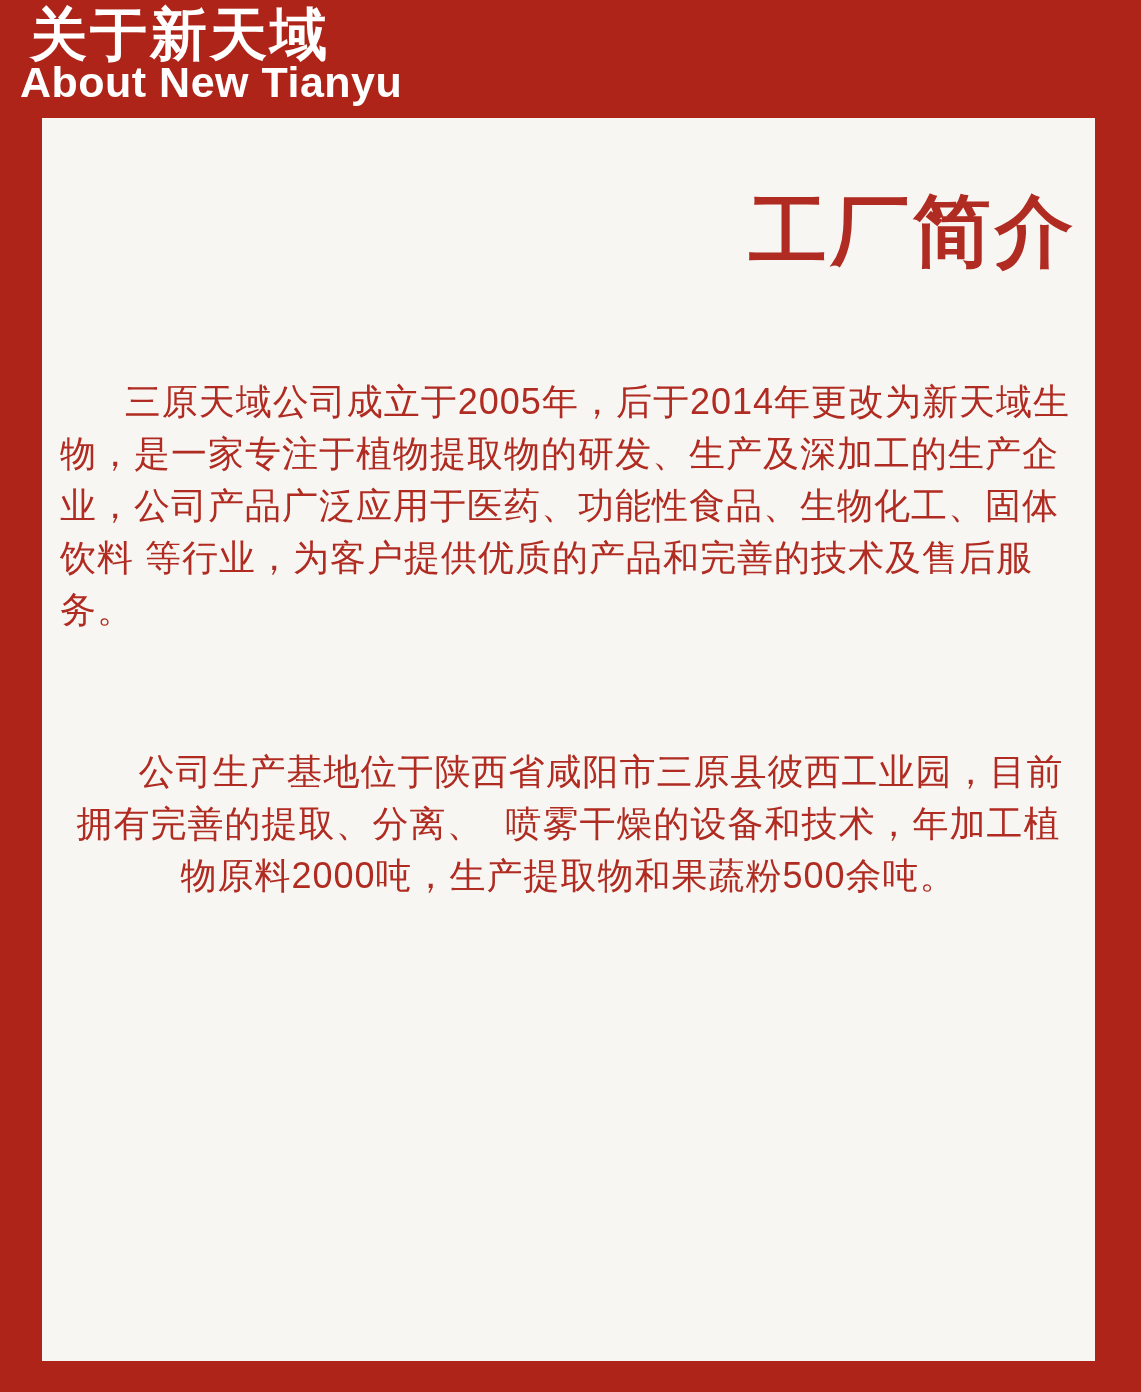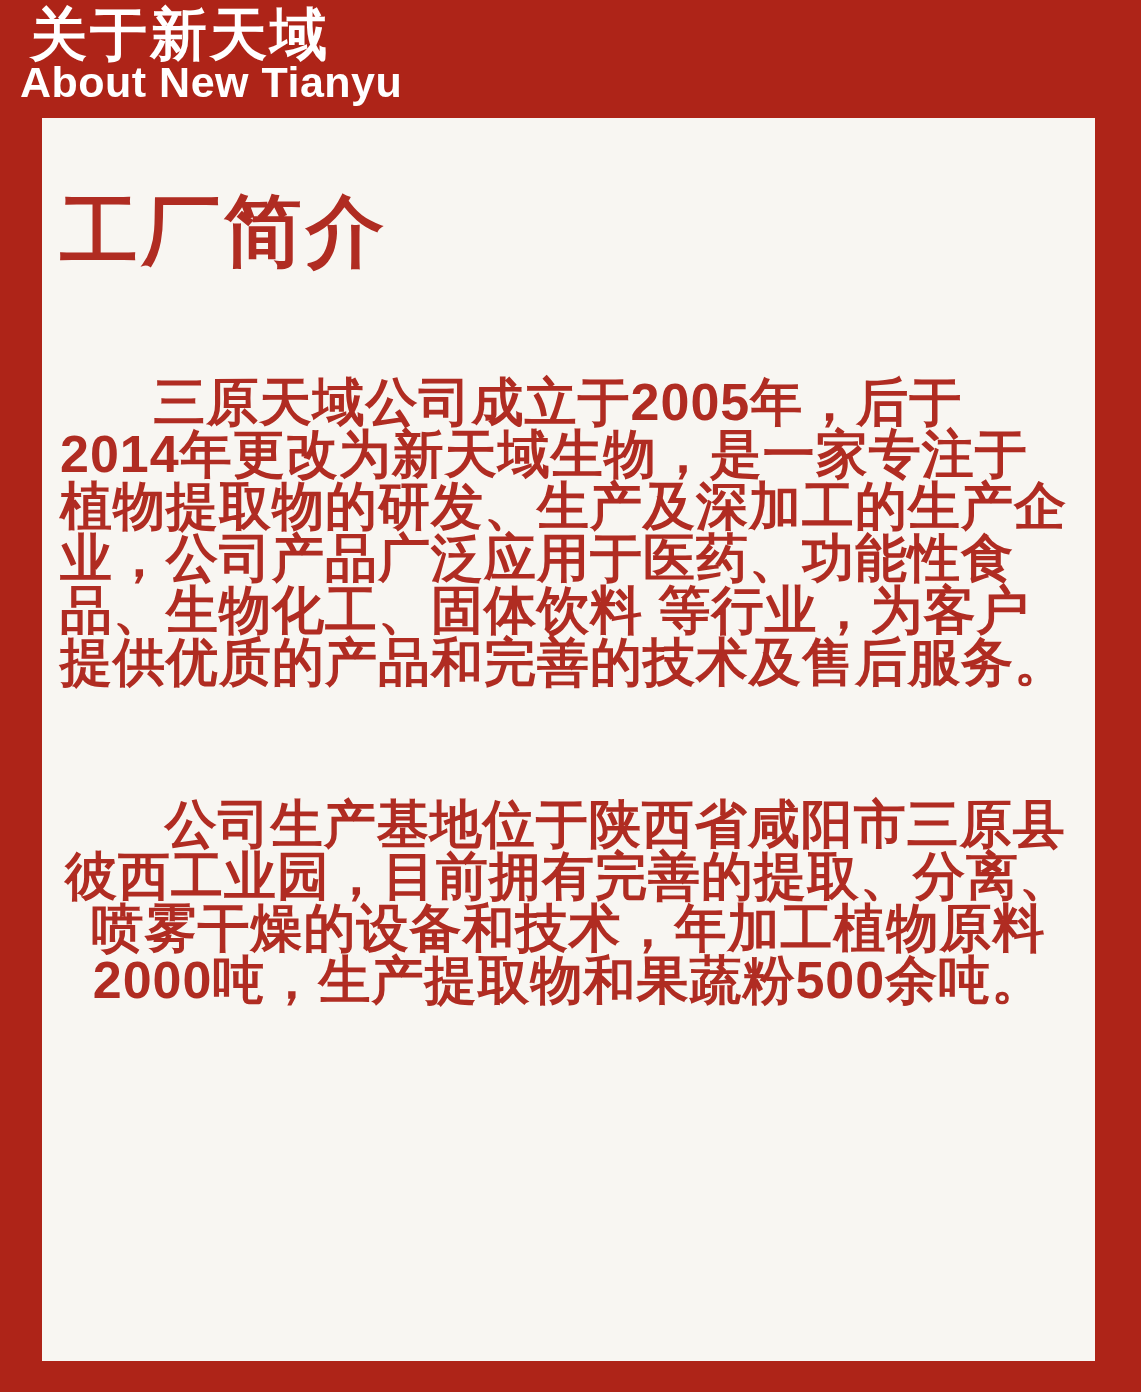--- a/index.html
+++ b/index.html
@@ -43,36 +43,36 @@
     width:1053px;
     height:1243px;
     box-sizing:border-box;
     padding:0 18px;
     background:var(--panel-bg);
     overflow:hidden;
   }
   .section-title{
     margin:0;
     padding-top:70px;
-    text-align:left;
+    text-align:right;
     font-size:78px;
     line-height:86px;
     letter-spacing:4px;
     font-weight:700;
     color:var(--text-red);
   }
   .body-copy{
     margin-top:102px;
   }
   .body-copy p{
     margin:0;
-    font-size:52px;
+    font-size:36px;
     line-height:52px;
     letter-spacing:1px;
-    font-weight:700;
+    font-weight:400;
     color:var(--text-red);
     text-indent:1.8em;
     white-space:pre-wrap;
     text-align:left;
   }
   .body-copy p + p{
     margin-top:110px;
     text-align:center;
   }
 </style>

